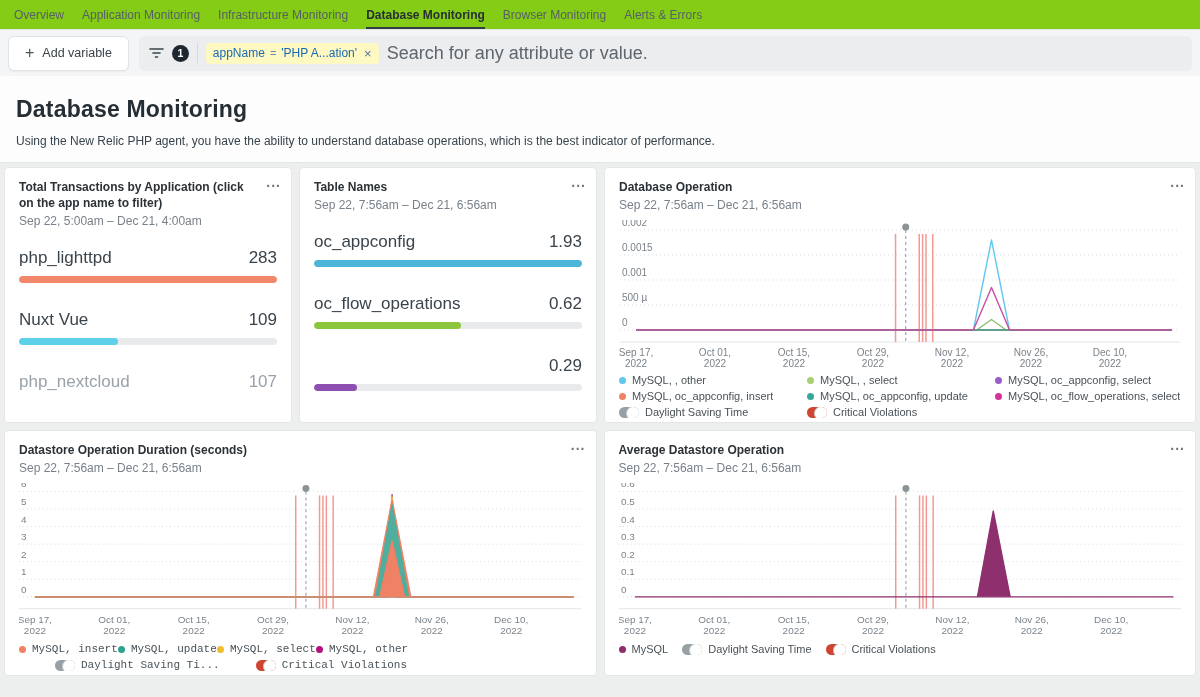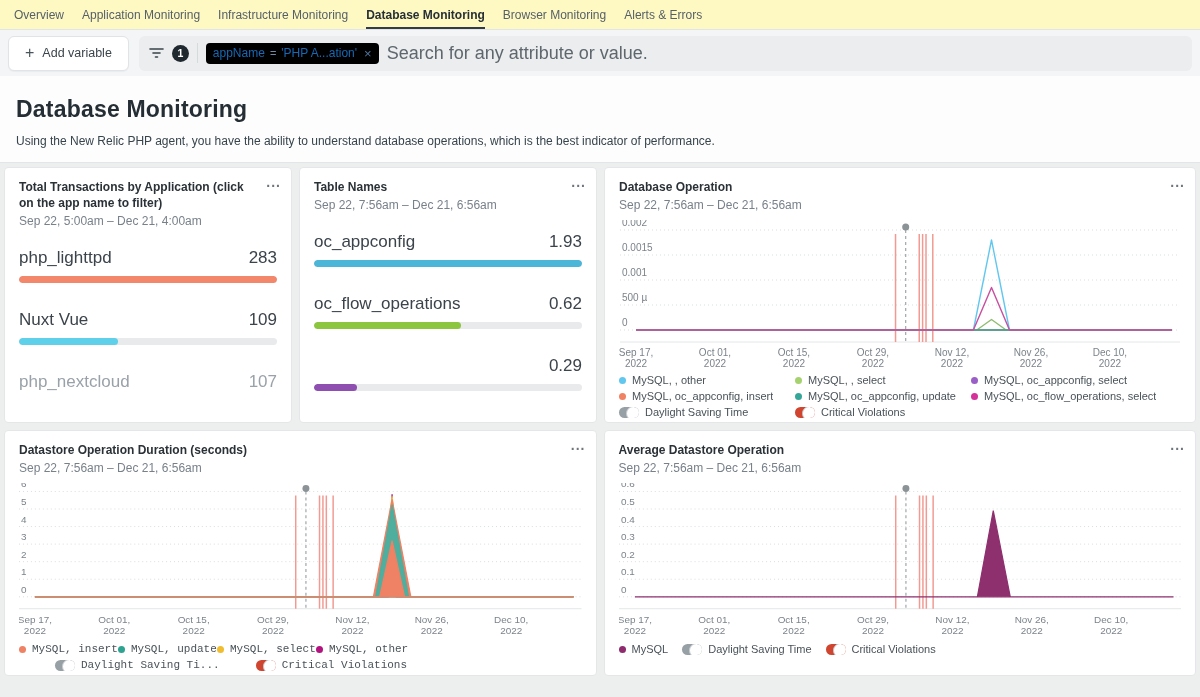--- a/index.html
+++ b/index.html
@@ -1,37 +1,37 @@
 <!DOCTYPE html>
 <html><head>
 <meta charset="utf-8">
 <style>
   * { box-sizing: border-box; margin: 0; padding: 0; }
   html,body { width:1200px; height:697px; overflow:hidden; }
   body { font-family:"Liberation Sans", sans-serif; background:#edefef; color:#2c3338; }
 
   
-  .topnav { height:30px; background:#fef9c3; border-bottom:1px solid #e2e5e7;
+  .topnav { height:30px; background:#84cc16; border-bottom:1px solid #e2e5e7;
             display:flex; align-items:stretch; padding-left:14px; }
   .tab { font-size:12px; color:#565f66; display:flex; align-items:center;
          margin-right:18px; border-bottom:2px solid transparent; cursor:pointer; padding-top:2px; }
   .tab.active { color:#272f35; font-weight:bold; border-bottom-color:#333c43; }
 
   
   .toolbar { height:46px; background:#f4f5f6; display:flex; align-items:center; padding:0 8px; gap:10px; }
   .addvar { height:35px; background:#fff; border:1px solid #e0e4e6; border-radius:6px;
             box-shadow:0 1px 1px rgba(0,0,0,.04); display:flex; align-items:center; gap:8px;
             padding:0 16px; font-size:12.5px; color:#3a444b; font-family:inherit; cursor:pointer; }
   .addvar .plus { font-size:16px; font-weight:400; color:#4a545b; line-height:1; }
   .filterbar { flex:1; height:35px; background:#ebedee; border-radius:6px;
                display:flex; align-items:center; padding:0 10px; gap:8px; }
   .badge { width:17px; height:17px; border-radius:50%; background:#1f282e; color:#fff;
            font-size:10.5px; font-weight:bold; display:flex; align-items:center; justify-content:center; flex:none; }
   .vdiv { width:1px; height:20px; background:#d6dadc; flex:none; }
-  .chip { background:#000000; border-radius:4px; padding:3px 7px; font-size:12px; color:#1769b5;
+  .chip { background:#fef9c3; border-radius:4px; padding:3px 7px; font-size:12px; color:#1769b5;
           display:flex; align-items:center; gap:5px; cursor:pointer; flex:none; }
   .chip .op { color:#7189a9; font-size:11px; }
   .chip .chipx { color:#51749e; font-size:13px; margin-left:2px; cursor:pointer; }
   .searchph { font-size:18px; color:#5e676e; }
 
   
   .pagehead { background:#fdfdfd; border-bottom:1px solid #e3e6e8; padding:20px 16px 18px; height:87px; }
   .pagehead h1 { font-size:23px; font-weight:bold; color:#252e34; letter-spacing:.2px; }
   .pagehead p { font-size:12px; color:#37444c; margin-top:11px; }
 
@@ -65,21 +65,21 @@
 
   
   .legend { margin-top:2px; font-size:11px; color:#495258; }
   .legend .li { display:flex; align-items:center; gap:6px; min-width:0; margin-bottom:4px; cursor:pointer; }
   .legend .li span { white-space:nowrap; overflow:hidden; text-overflow:ellipsis; }
   .ldot { width:7px; height:7px; border-radius:50%; flex:none; }
   .toggle { position:relative; width:20px; height:11px; border-radius:6px; background:#97a0a5; flex:none; }
   .toggle.on { background:#d0452f; }
   .toggle::after { content:""; position:absolute; right:-2px; top:-1px; width:13px; height:13px;
                    border-radius:50%; background:#fff; border:1px solid #c6cbcf; }
-  .legend.grid3 { display:grid; grid-template-columns:176px 176px 1fr; column-gap:0; }
+  .legend.grid3 { display:grid; grid-template-columns:176px 176px 1fr; column-gap:12px; }
   .legend.flexwrap { display:flex; flex-wrap:wrap; }
   .legend.flexwrap .li { width:99px; margin-right:0;font-family:Liberation Mono, monospace; }
   .legend.flexwrap .li.toggleitem { width:auto; min-width:120px; margin-left:36px; }
   .legend.inline { display:flex; gap:14px; }
 </style>
 </head>
 <body>
 
 <nav class="topnav">
     <div class="tab">Overview</div>

